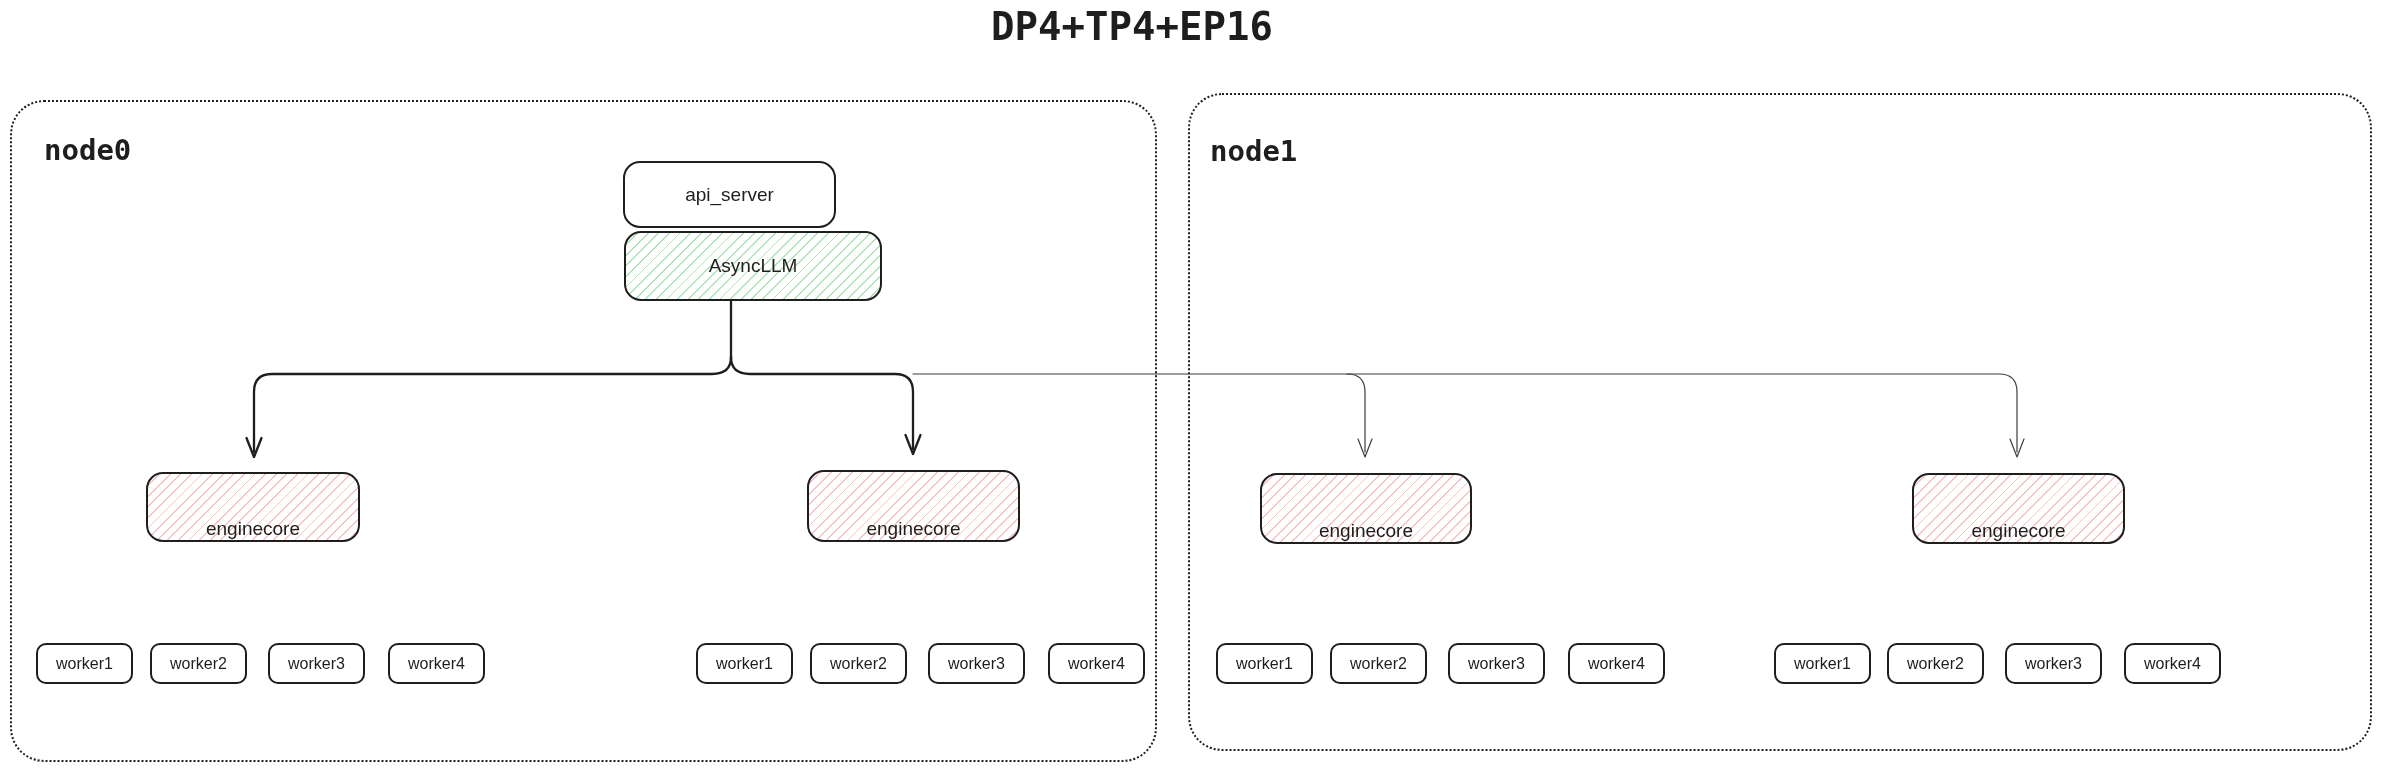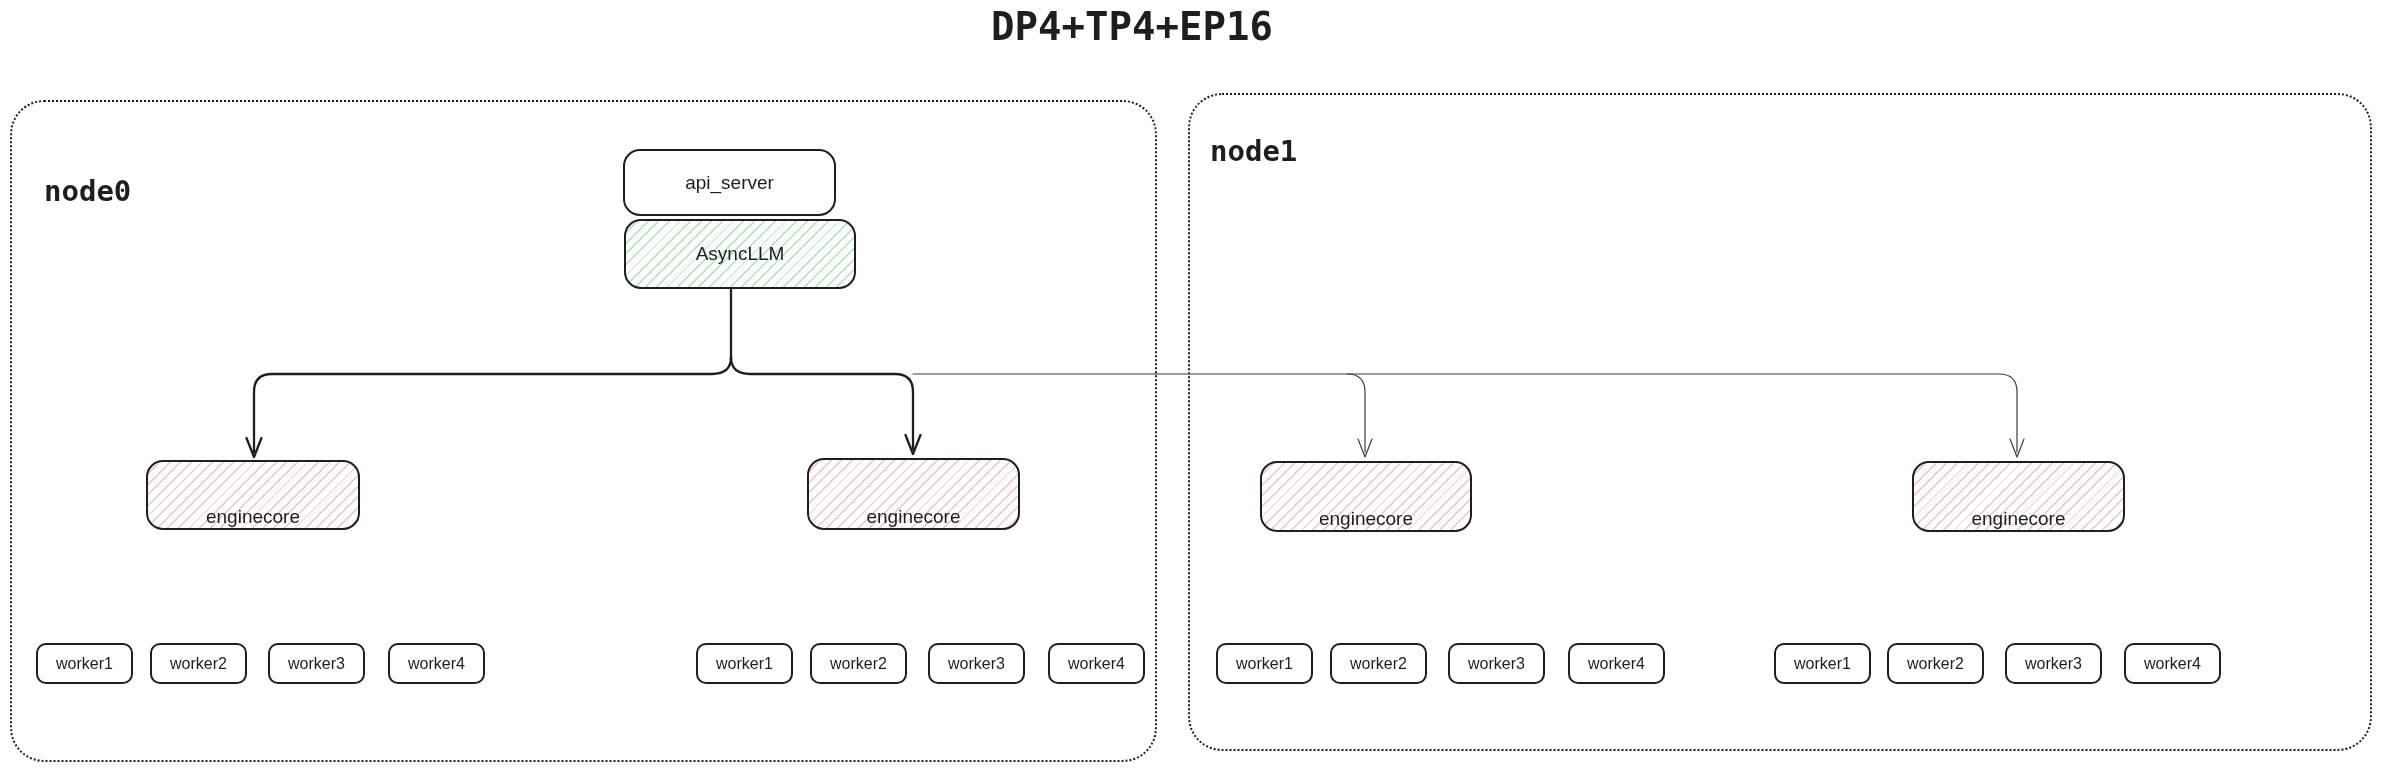--- a/index.html
+++ b/index.html
@@ -40,20 +40,21 @@
   .box {
     position: absolute;
     border: 2.2px solid #1e1e1e;
     border-radius: 17px;
     background: #ffffff;
     box-sizing: border-box;
     display: flex;
     align-items: center;
     justify-content: center;
     font-size: 19px;
+    margin-top: 12px;
   }
   .hatch-green {
     background-image: repeating-linear-gradient(135deg,
       rgba(64, 192, 87, 0.42) 0px, rgba(64, 192, 87, 0.42) 1.3px,
       transparent 1.3px, transparent 7.5px);
   }
   .hatch-red {
     background-image: repeating-linear-gradient(135deg,
       rgba(224, 73, 73, 0.33) 0px, rgba(224, 73, 73, 0.33) 1.3px,
       transparent 1.3px, transparent 7.5px);
@@ -84,21 +85,21 @@
 </head>
 <body>
 
 <div id="canvas">
 
   <div class="title">DP4+TP4+EP16</div>
 
   <div class="node-frame" style="left:10px; top:100px; width:1147px; height:662px;"></div>
   <div class="node-frame" style="left:1188px; top:93px; width:1184px; height:658px;"></div>
 
-  <div class="node-label" style="left:44px; top:133px;margin-top:41px;">node0</div>
+  <div class="node-label" style="left:44px; top:133px;">node0</div>
   <div class="node-label" style="left:1210px; top:134px;">node1</div>
 
   <svg class="connectors" viewBox="0 0 2383 773">
     <g fill="none" stroke="#1e1e1e" stroke-width="2.3" stroke-linecap="round" stroke-linejoin="round">
       <path d="M 731 288 L 731 360"></path>
       <path d="M 731 357 Q 731 374 712 374 L 272 374 Q 254 374 254 392 L 254 452"></path>
       <path d="M 246.5 438 L 254 457 L 261.5 438"></path>
       <path d="M 731 357 Q 731 374 750 374 L 895 374 Q 913 374 913 392 L 913 449"></path>
       <path d="M 905.5 435 L 913 454 L 920.5 435"></path>
     </g>
@@ -106,21 +107,21 @@
       <path d="M 913 374 L 1999 374 Q 2017 374 2017 392 L 2017 452"></path>
       <path d="M 2010 439 L 2017 457 L 2024 439"></path>
       <path d="M 1347 374 Q 1365 374 1365 392 L 1365 452"></path>
       <path d="M 1358 439 L 1365 457 L 1372 439"></path>
     </g>
   </svg>
 
   <div class="box" style="left:623px; top:149px; width:213px; height:67px;">
     <span>api_server</span>
   </div>
-  <div class="box hatch-green" style="left:624px; top:219px; width:232px; height:70px;">
+  <div class="box hatch-green" style="left:624px; top:219px; width:258px; height:70px;">
     <span>AsyncLLM</span>
   </div>
 
   <div class="box hatch-red" style="left:146px; top:460px; width:214px; height:70px;">
     <span>enginecore</span>
   </div>
   <div class="box hatch-red" style="left:807px; top:458px; width:213px; height:72px;">
     <span>enginecore</span>
   </div>
   <div class="box hatch-red" style="left:1260px; top:461px; width:212px; height:71px;">

